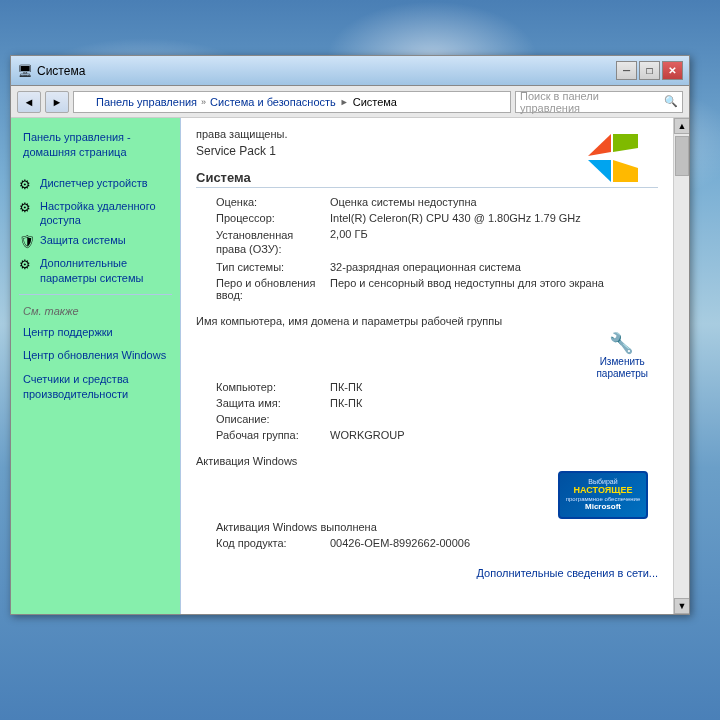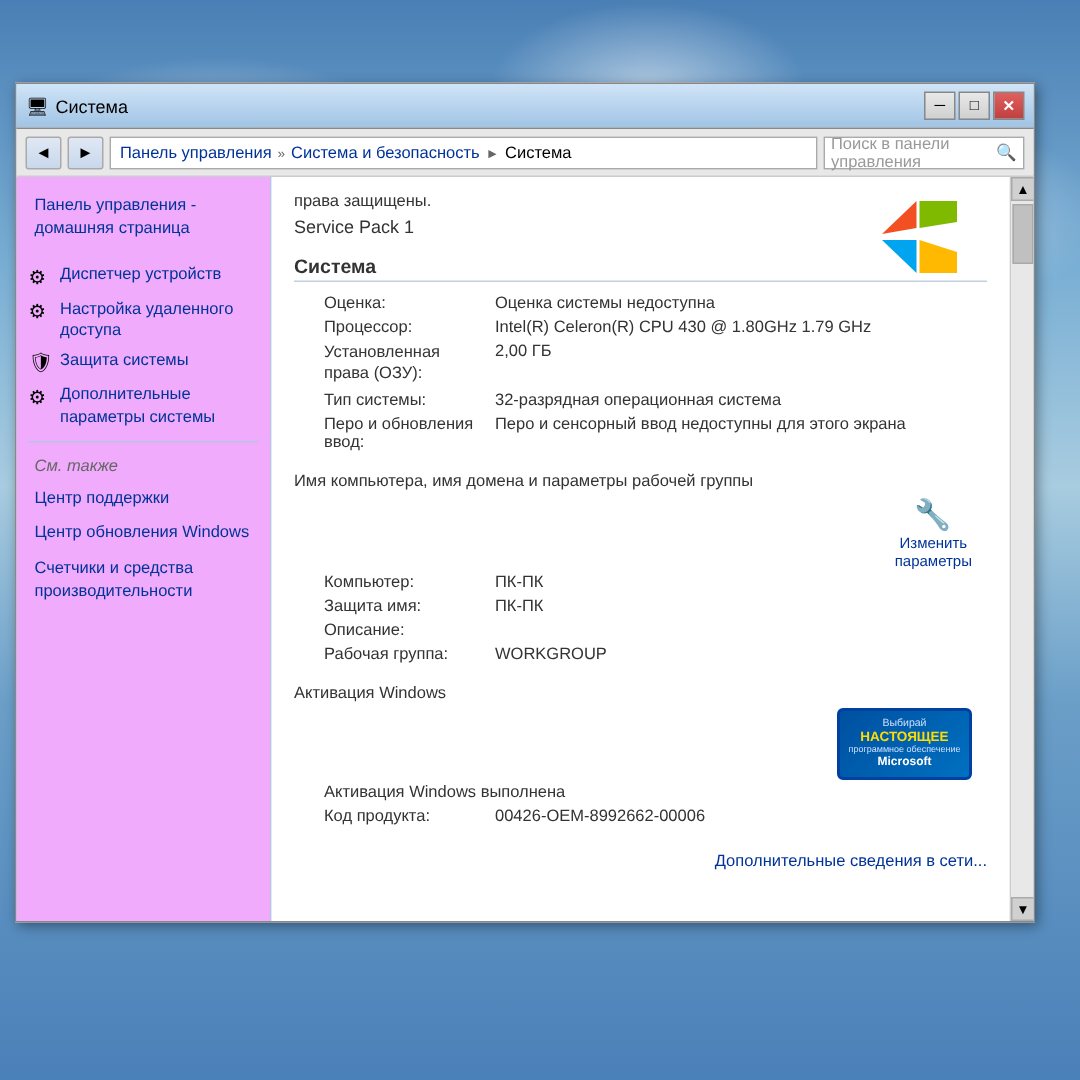--- a/index.html
+++ b/index.html
@@ -116,32 +116,32 @@
       cursor: pointer;
     }
 
     .breadcrumb-bar {
       flex: 1;
       height: 22px;
       background: white;
       border: 1px solid #aaa;
       display: flex;
       align-items: center;
-      padding: 0 6px;
+      padding: 0 22px;
       font-size: 11px;
       gap: 4px;
     }
 
     .breadcrumb-arrow {
       color: #666;
       font-size: 9px;
     }
 
     .search-box {
-      width: 134px;
+      width: 168px;
       height: 22px;
       background: white;
       border: 1px solid #aaa;
       display: flex;
       align-items: center;
       padding: 0 4px;
       font-size: 11px;
       color: #999;
       gap: 4px;
     }
@@ -149,21 +149,21 @@
     
     .content-area {
       display: flex;
       flex: 1;
       overflow: hidden;
     }
 
     
     .sidebar {
       width: 170px;
-      background: #f0abfc;
+      background: #86efac;
       border-right: 1px solid #b0c8e4;
       padding: 8px 0;
       flex-shrink: 0;
       overflow-y: auto;
     }
 
     .sidebar-link {
       display: block;
       padding: 4px 12px;
       font-size: 11px;

